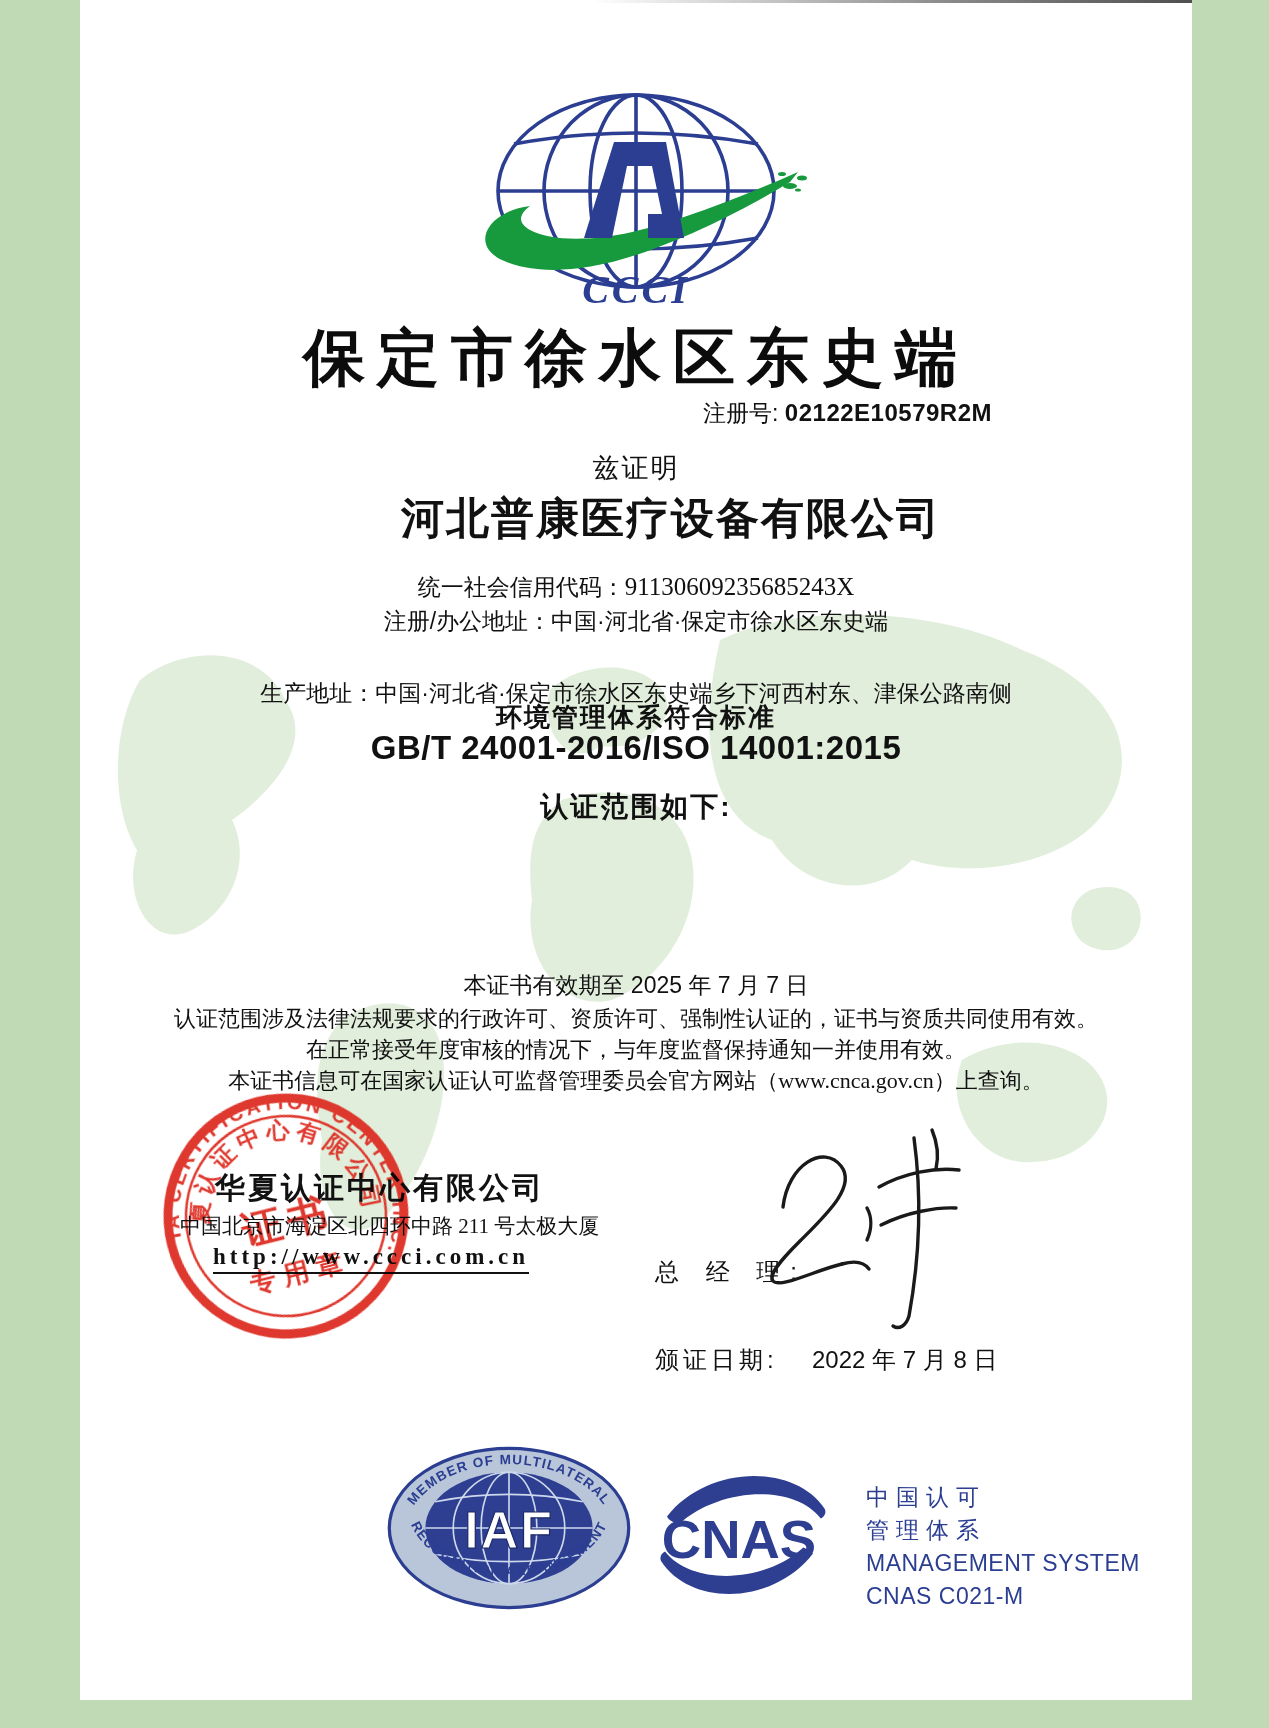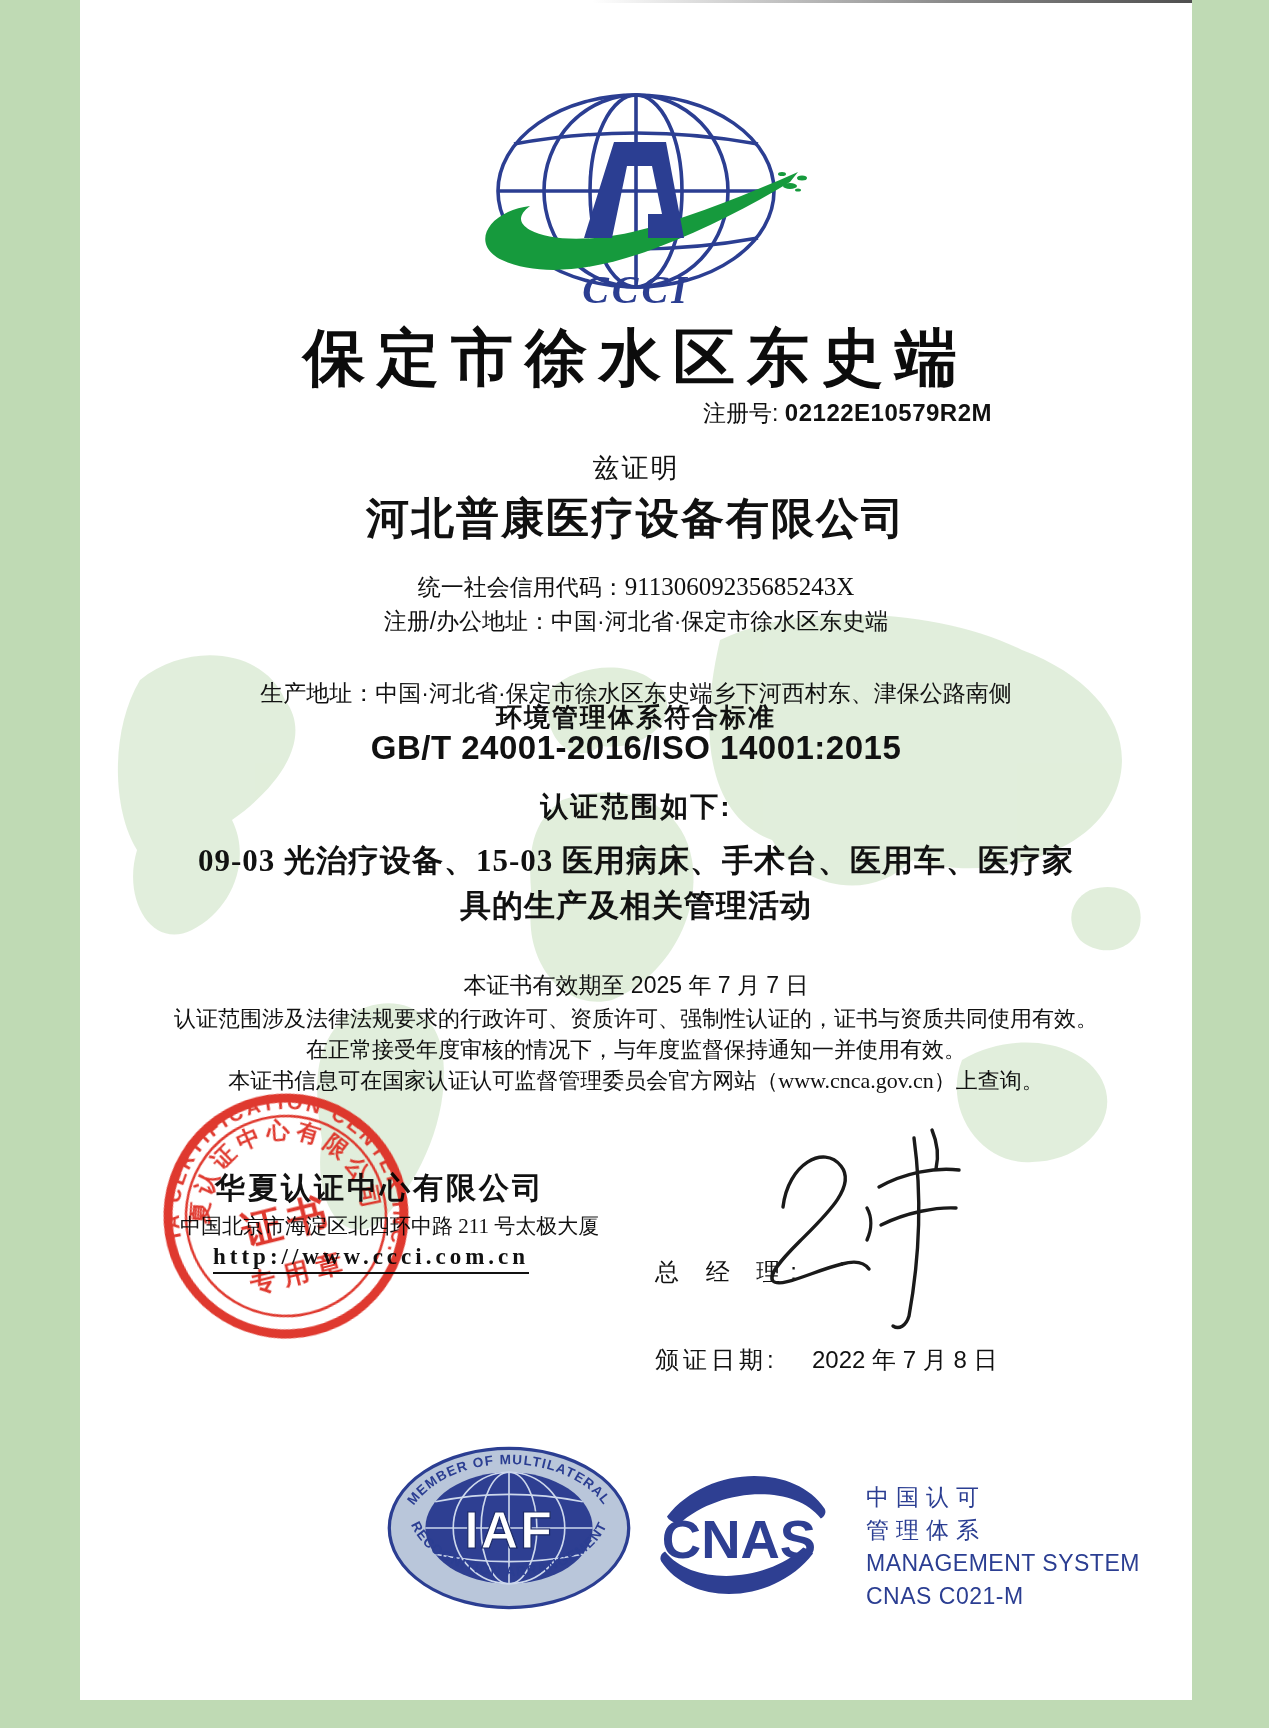--- a/index.html
+++ b/index.html
@@ -19,21 +19,21 @@
   .layer{position:absolute;left:0;top:0;width:100%;height:100%;z-index:2;}
   .cline{position:absolute;left:0;width:100%;text-align:center;}
   .globelogo{position:absolute;left:50%;top:86px;transform:translateX(-50%);width:380px;height:210px;}
   .ccci{top:266px;font-family:"Liberation Serif",serif;font-style:italic;font-weight:bold;
     font-size:40px;color:#2b3e92;letter-spacing:3px;}
   .title{top:316px;font-family:"Liberation Serif",serif;font-weight:bold;font-size:62px;
     letter-spacing:12px;color:#0c0c0c;}
   .regline{position:absolute;top:398px;right:200px;font-size:23px;}
   .regline .num{font-weight:bold;font-size:24px;letter-spacing:.5px;margin-top:11px;}
   .intro{top:450px;font-size:27px;letter-spacing:2px;}
-  .company{top:490px;font-size:43px;font-weight:bold;letter-spacing:2px;}
+  .company{top:490px;font-size:43px;font-weight:bold;letter-spacing:2px;padding-left:35px;}
   .codeline{top:572px;font-size:23px;}
   .codeline .serif{font-family:"Liberation Serif",serif;font-size:25px;}
   .addr1{top:606px;font-size:23px;}
   .addr2{top:638px;font-size:23px;margin-top:40px;}
   .stdhead{top:692px;font-size:26px;font-weight:600;letter-spacing:2px;margin-top:8px;}
   .gbt{top:729px;font-size:33px;font-weight:bold;letter-spacing:.5px;}
   .scopehead{top:788px;font-size:28px;font-weight:bold;letter-spacing:2px;}
   .scope{top:838px;font-family:"Liberation Serif",serif;font-weight:bold;font-size:31px;line-height:45px;letter-spacing:1px;}
   .expiry{top:970px;font-family:Liberation Sans, sans-serif;font-size:23px;}
   .legal{top:1003px;font-family:"Liberation Serif",serif;font-size:22px;line-height:31px;}
@@ -114,24 +114,20 @@
       <div class="cline addr1">
         <span>注册/办公地址：</span><span>中国·河北省·保定市徐水区东史端</span>
       </div>
       <div class="cline addr2">
         <span>生产地址：</span><span>中国·河北省·保定市徐水区东史端乡下河西村东、津保公路南侧</span>
       </div>
 
       <div class="cline stdhead">环境管理体系符合标准</div>
       <div class="cline gbt">GB/T 24001-2016/ISO 14001:2015</div>
       <div class="cline scopehead">认证范围如下:</div>
-      <div class="cline scope">
-        <div>09-03 光治疗设备、15-03 医用病床、手术台、医用车、医疗家</div>
-        <div>具的生产及相关管理活动</div>
-      </div>
 
       <div class="cline expiry">本证书有效期至 2025 年 7 月 7 日</div>
       <div class="cline legal">
         <div>认证范围涉及法律法规要求的行政许可、资质许可、强制性认证的，证书与资质共同使用有效。</div>
         <div>在正常接受年度审核的情况下，与年度监督保持通知一并使用有效。</div>
         <div>本证书信息可在国家认证认可监督管理委员会官方网站（www.cnca.gov.cn）上查询。</div>
       </div>
 
       <div class="issuer-name">华夏认证中心有限公司</div>
       <div class="issuer-addr">中国北京市海淀区北四环中路 211 号太极大厦</div>

